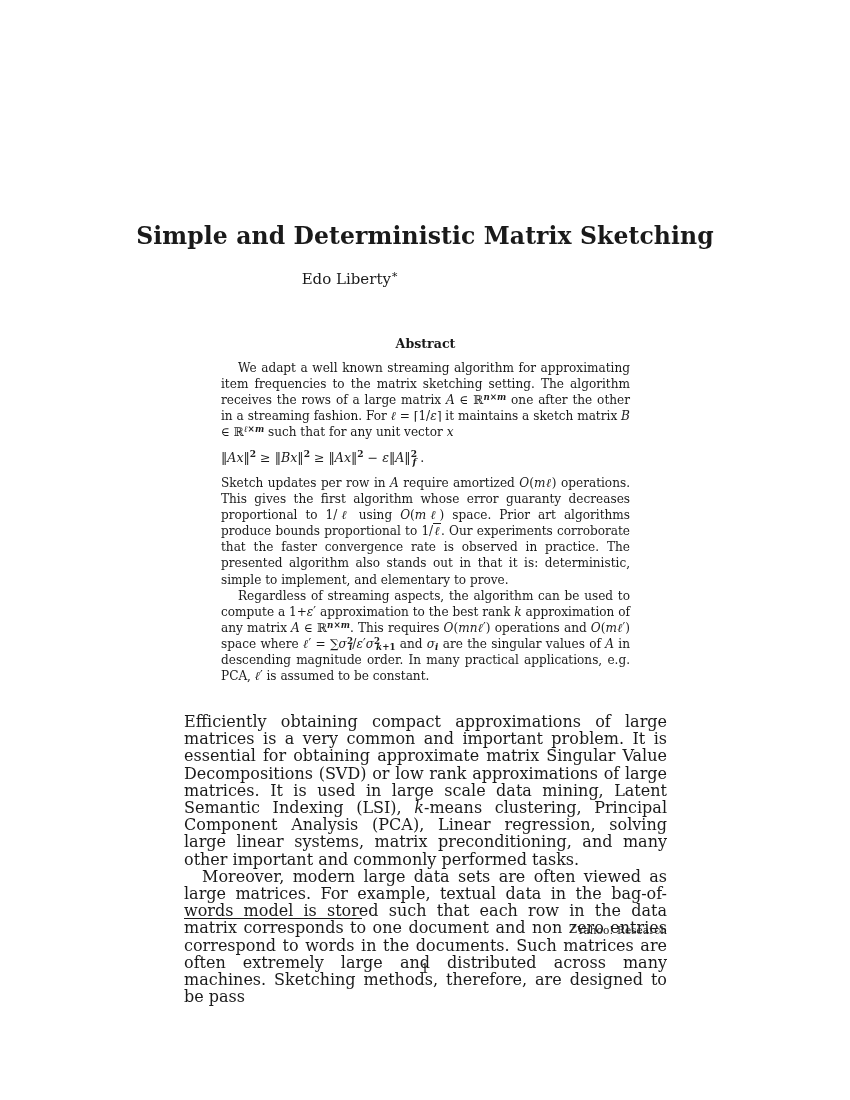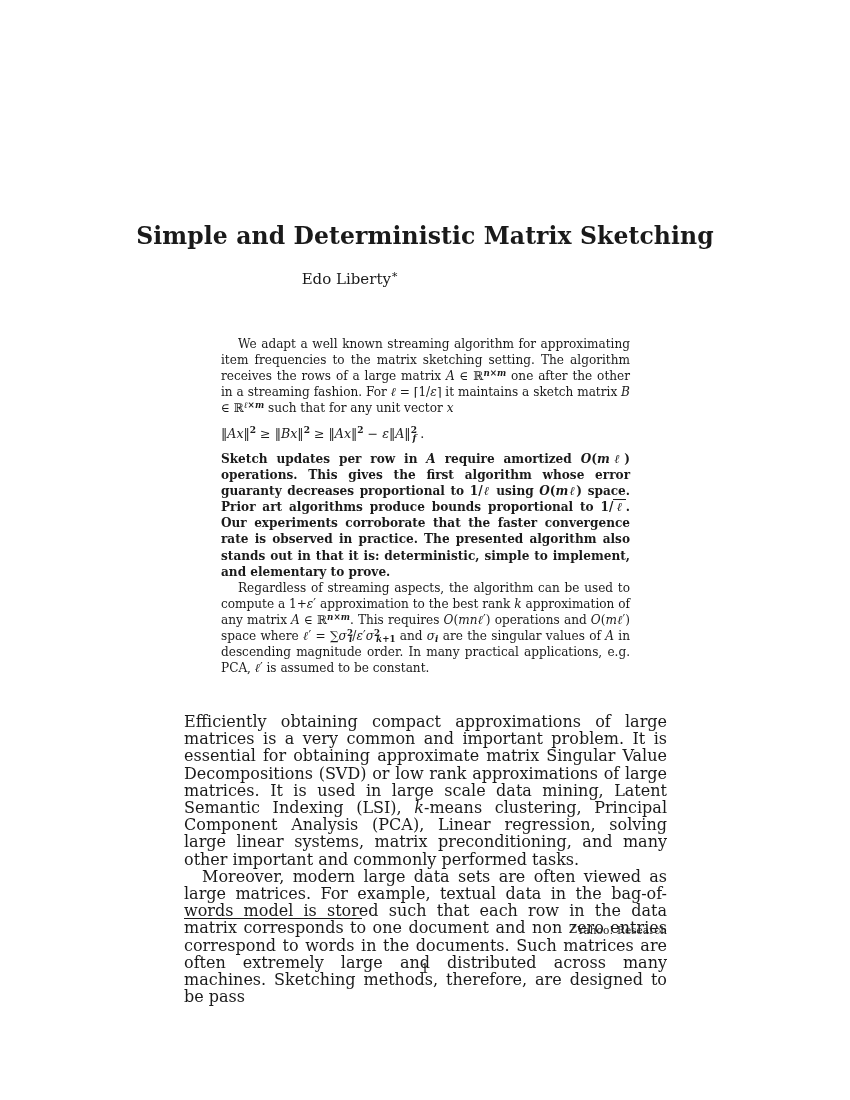--- a/index.html
+++ b/index.html
@@ -64,21 +64,20 @@
   .abstract-wrap p {
     margin: 0;
     font-size: 12.1px;
     line-height: 16.05px;
     text-align: justify;
     text-indent: 17px;
     hyphens: auto;
   }
   .abstract-wrap p.noindent {
     text-indent: 0;
-    font-weight: bold;
   }
   .display-eq {
     text-align: left;
     font-size: 12.6px;
     margin: 9px 0 9px 0;
     line-height: 1.35;
   }
 
   
   .section-head {
@@ -169,20 +168,21 @@
 
 <div class="page">
 
   <div class="title">Simple and Deterministic Matrix Sketching</div>
 
   <div class="author">
     <span>Edo Liberty</span><span class="fn-mark">∗</span>
   </div>
 
   <div class="abstract-wrap">
+    <div class="abstract-head">Abstract</div>
 
     <p>We adapt a well known streaming algorithm for approximating item
       frequencies to the matrix sketching setting. The algorithm receives the
       rows of a large matrix <span class="mi">A</span> ∈ ℝ<sup class="m"><span class="mi">n</span>×<span class="mi">m</span></sup> one after the other in a streaming
       fashion. For <span class="mi">ℓ</span> = ⌈1/<span class="mi">ε</span>⌉ it maintains a sketch matrix <span class="mi">B</span> ∈ ℝ<sup class="m"><span class="mi">ℓ</span>×<span class="mi">m</span></sup> such that
       for any unit vector <span class="mi">x</span></p>
 
     <div class="display-eq">
       ‖<span class="mi">Ax</span>‖<sup class="m">2</sup> ≥ ‖<span class="mi">Bx</span>‖<sup class="m">2</sup> ≥ ‖<span class="mi">Ax</span>‖<sup class="m">2</sup> − <span class="mi">ε</span>‖<span class="mi">A</span>‖<sup class="m">2</sup><sub class="m" style="margin-left:-0.5em"><span class="mi">f</span></sub> .
     </div>

